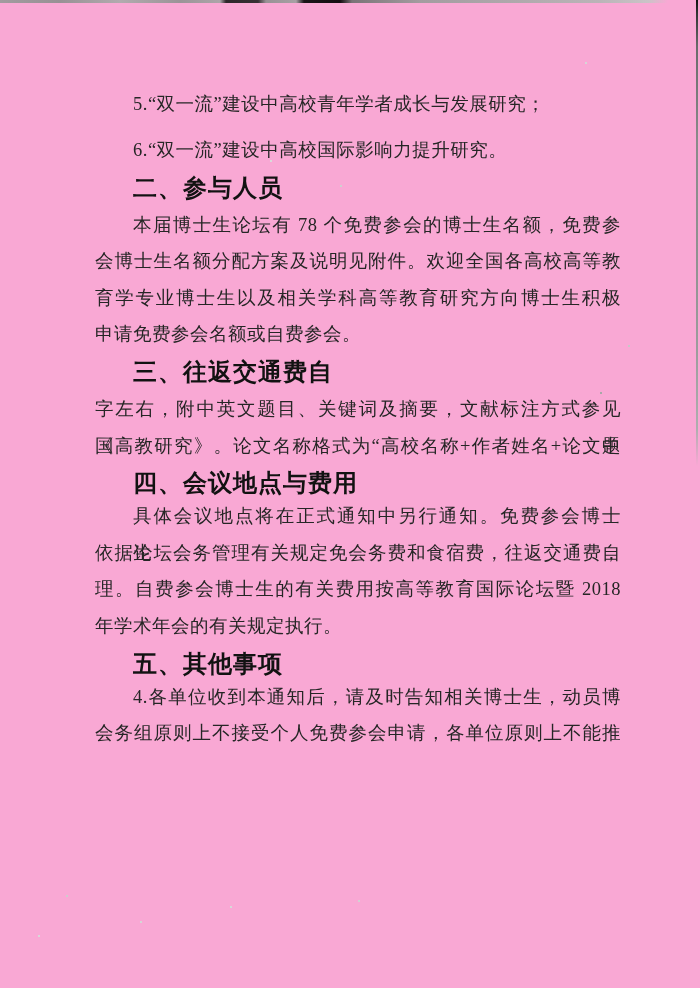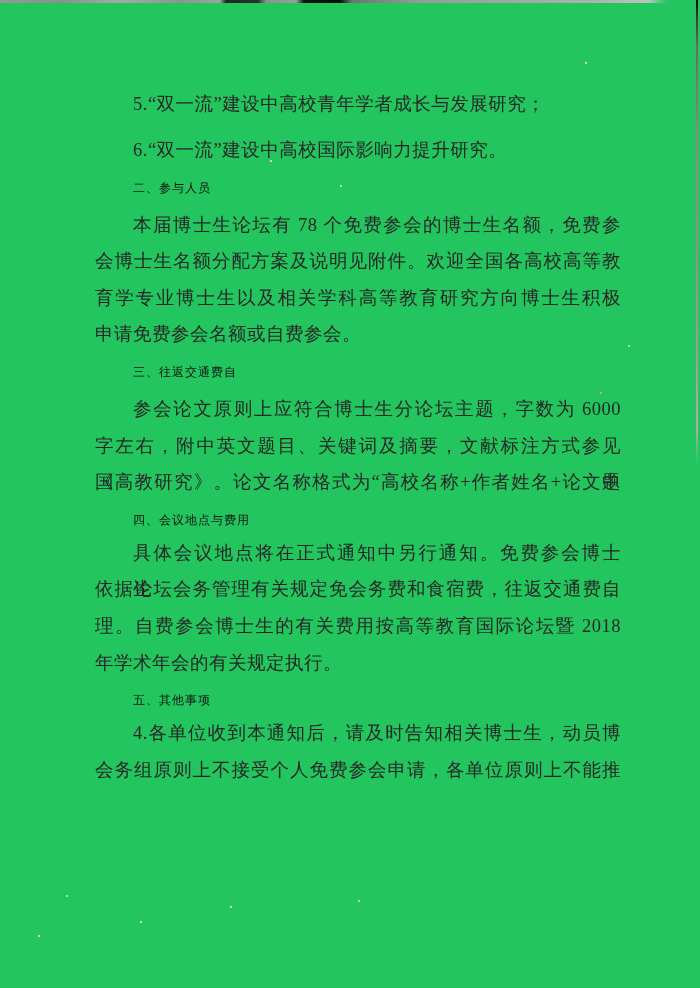--- a/index.html
+++ b/index.html
@@ -1,20 +1,20 @@
 <!DOCTYPE html>
 <html><head>
 <meta charset="utf-8">
 <style>
   html, body { margin: 0; padding: 0; background: #e8e8e8; }
   .page {
     position: relative;
     width: 700px;
     height: 988px;
-    background: #22c55e;
+    background: #f9a8d4;
     overflow: hidden;
     font-family: "Liberation Serif", "DejaVu Serif", serif;
   }
   
   .artifact-top {
     position: absolute;
     left: 0; top: 0;
     width: 700px; height: 3px;
     background: linear-gradient(90deg,
       #9a9a9a 0px, #8f8f8f 60px, #ababab 120px, #929292 180px, #a5a5a5 220px,
@@ -56,23 +56,23 @@
     letter-spacing: 0.5px;
   }
   .line.full {
     text-align: justify;
     text-align-last: justify;
   }
   .indent { padding-left: 38px; }
   .gap-after { margin-bottom: 9.5px; }
   .sec-heading {
     font-family: "Liberation Sans", "DejaVu Sans", sans-serif;
-    font-weight: 400;
+    font-weight: 700;
     color: #121212;
-    font-size: 12px;
+    font-size: 24px;
     height: 38px;
     line-height: 38px;
     padding-left: 38px;
     letter-spacing: 1px;
     margin: 0;
   }
   .sec-heading.tight { margin-bottom: -4px; }
 </style>
 </head>
 <body>
@@ -88,21 +88,20 @@
     <div class="line indent gap-after">5.“双一流”建设中高校青年学者成长与发展研究；</div>
     <div class="line indent">6.“双一流”建设中高校国际影响力提升研究。</div>
 
     <h2 class="sec-heading">二、参与人员</h2>
     <div class="line indent full">本届博士生论坛有 78 个免费参会的博士生名额，免费参</div>
     <div class="line full">会博士生名额分配方案及说明见附件。欢迎全国各高校高等教</div>
     <div class="line full">育学专业博士生以及相关学科高等教育研究方向博士生积极</div>
     <div class="line">申请免费参会名额或自费参会。</div>
 
     <h2 class="sec-heading">三、往返交通费自</h2>
-    <div class="line indent full">参会论文原则上应符合博士生分论坛主题，字数为 6000</div>
     <div class="line full">字左右，附中英文题目、关键词及摘要，文献标注方式参见《中</div>
     <div class="line full">国高教研究》。论文名称格式为“高校名称+作者姓名+论文题</div>
 
     <h2 class="sec-heading tight">四、会议地点与费用</h2>
     <div class="line indent full">具体会议地点将在正式通知中另行通知。免费参会博士生，</div>
     <div class="line full">依据论坛会务管理有关规定免会务费和食宿费，往返交通费自</div>
     <div class="line full">理。自费参会博士生的有关费用按高等教育国际论坛暨 2018</div>
     <div class="line">年学术年会的有关规定执行。</div>
 
     <h2 class="sec-heading tight">五、其他事项</h2>

